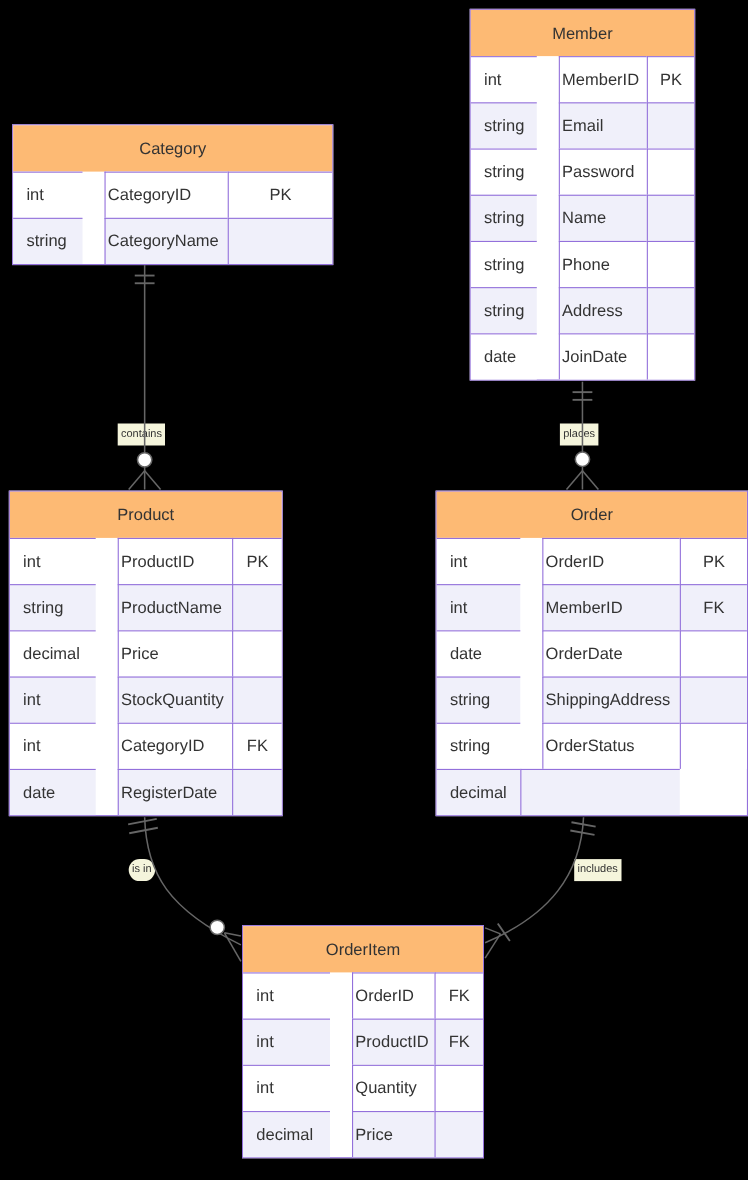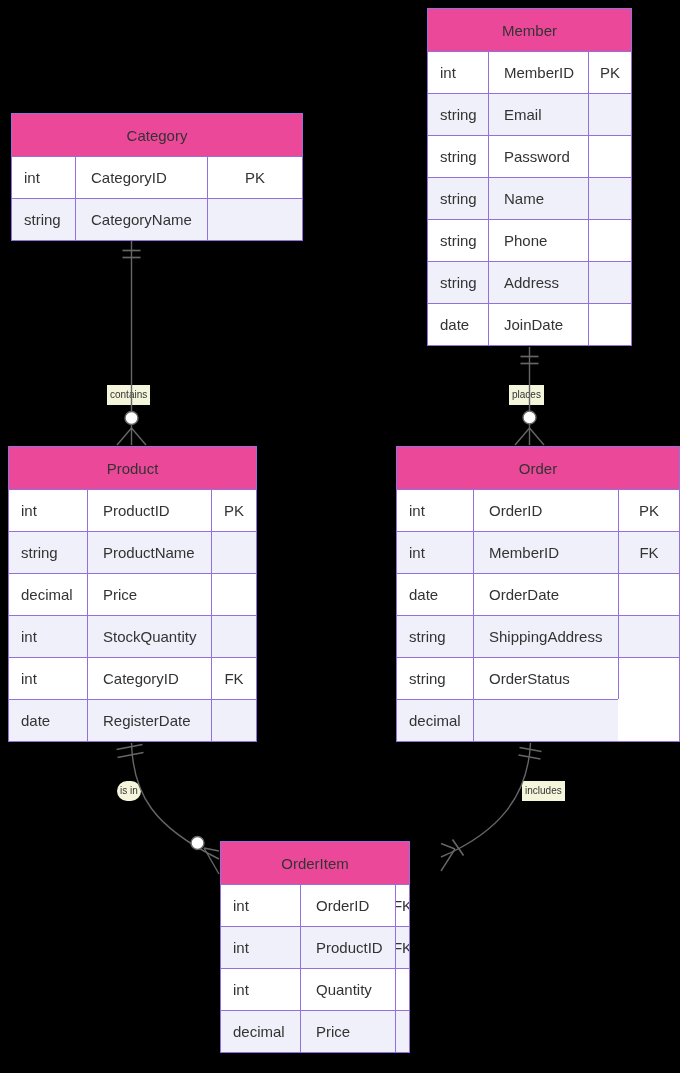--- a/index.html
+++ b/index.html
@@ -6,30 +6,30 @@
   html,body{margin:0;padding:0;background:#000;}
   #canvas{
     position:relative;width:680px;height:1073px;background:#000000;overflow:hidden;
     font-family:"Liberation Sans","DejaVu Sans",sans-serif;color:#333333;font-size:15px;
   }
   .entity{
     position:absolute;box-sizing:border-box;
     border:1px solid #9370db;background:#ffffff;
   }
   .titlebar{
-    height:42px;background:#ec4899;
+    height:42px;background:#fdba74;
     display:flex;align-items:center;justify-content:center;
   }
   .row{height:42px;display:grid;grid-template-columns:var(--c1) var(--c2) 1fr;}
   .cell{
     box-sizing:border-box;border-top:1px solid #9370db;border-left:1px solid #9370db;
     display:flex;align-items:center;padding-left:12px;overflow:hidden;white-space:nowrap;
   }
   .cell:first-child{border-left:none;}
-  .cell.name{padding-left:15px;}
+  .cell.name{padding-left:2px;margin-left:20px;}
   .cell.key{justify-content:center;padding-left:0;}
   .row.r-odd .cell{background:#ffffff;}
   .row.r-even .cell{background:#f0f0fa;}
   .rel-label{
     position:absolute;background:#f5f5dc;color:#333333;
     font-size:10px;line-height:20px;padding:0 3px;white-space:nowrap;
   }
   #edges{position:absolute;left:0;top:0;pointer-events:none;}
 </style>
 </head>
@@ -155,21 +155,21 @@
       <div class="cell type">string</div>
       <div class="cell name">OrderStatus</div>
       <div class="cell key"></div>
     </div>
     <div class="row r-even">
       <div class="cell type">decimal</div>
       <div class="cell key"></div>
     </div>
   </div>
 
-  <div class="entity" style="left:220px;top:841px;width:190px;--c1:79px;--c2:95px;">
+  <div class="entity" style="left:220px;top:841px;width:220px;--c1:79px;--c2:95px;">
     <div class="titlebar">OrderItem</div>
     <div class="row r-odd">
       <div class="cell type">int</div>
       <div class="cell name">OrderID</div>
       <div class="cell key">FK</div>
     </div>
     <div class="row r-even">
       <div class="cell type">int</div>
       <div class="cell name">ProductID</div>
       <div class="cell key">FK</div>

